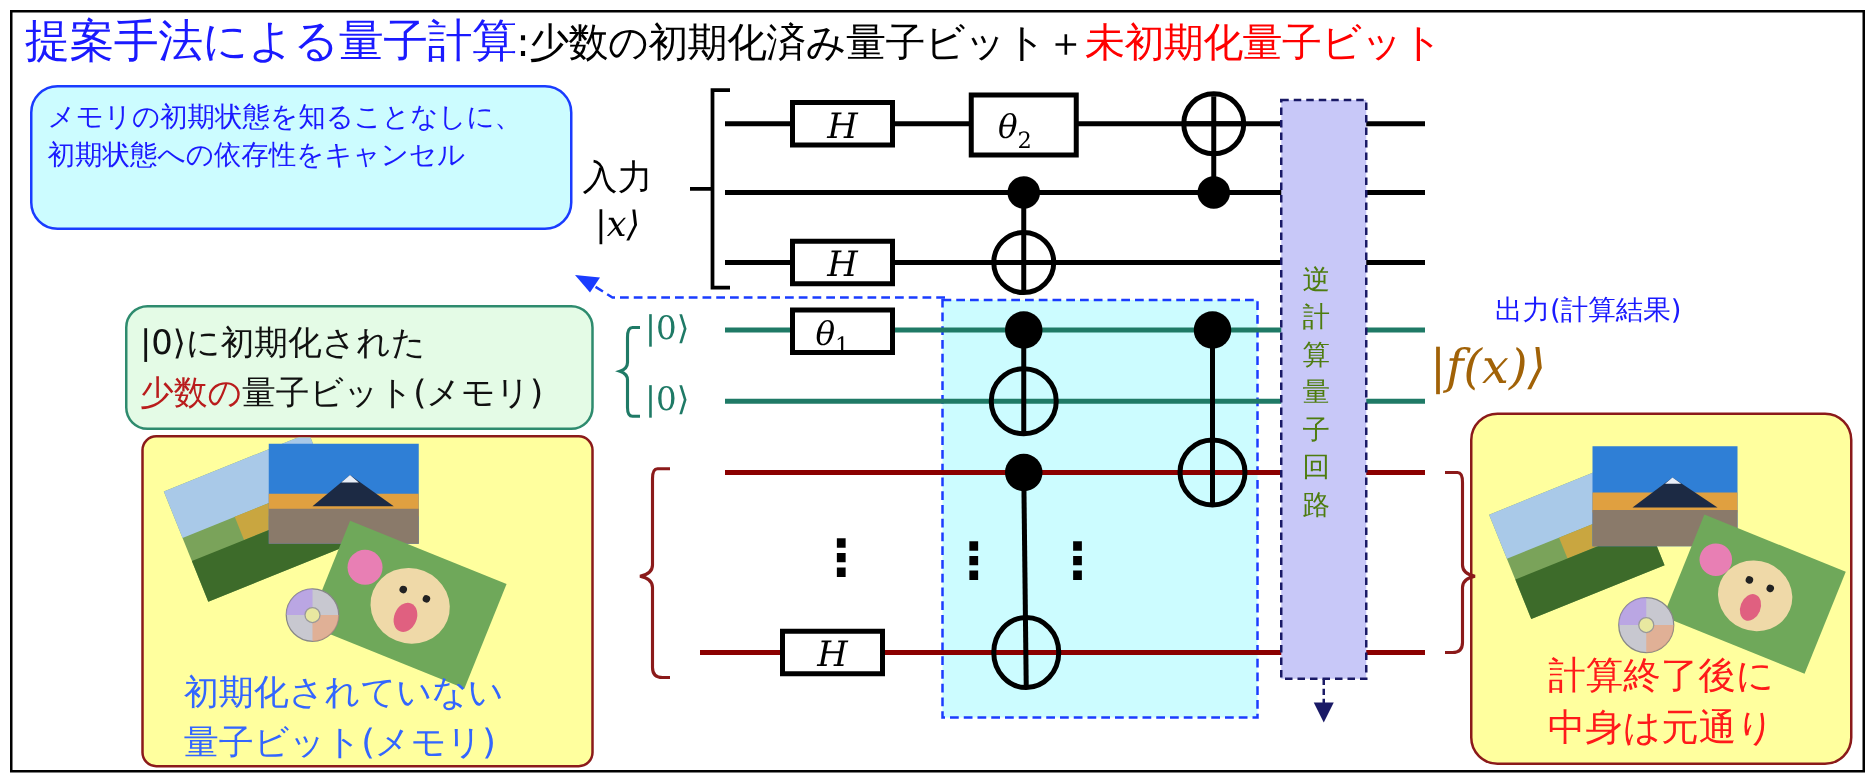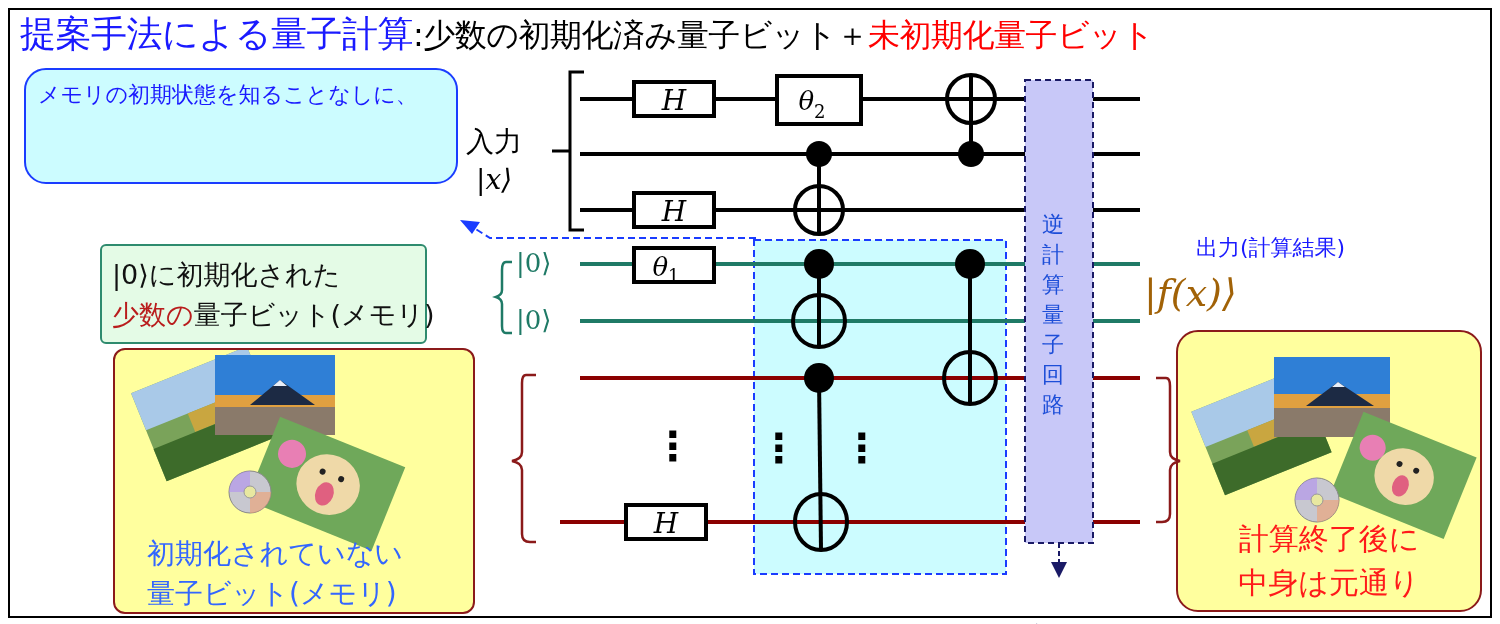--- a/index.html
+++ b/index.html
@@ -8,50 +8,51 @@
   #frame { position:absolute; left:8px; top:8px; width:1484px; height:610px;
            border:2px solid #000; box-sizing:border-box; background:#fff; }
   #title { position:absolute; left:20px; top:12px; font-size:36px; line-height:44px; white-space:nowrap; letter-spacing:-0.5px;text-align:center; }
   #title .t1 { color:#1a1aff; }
   #title .t2 { color:#000; font-size:32px; }
   #title .t3 { color:#ff0000; font-size:32px; }
   .box { position:absolute; box-sizing:border-box; border-radius:22px; }
   #note-box { left:24px; top:68px; width:434px; height:116px; background:#ccfcff; border:2px solid #1a3cff; }
   #note-box .l1 { position:absolute; left:12px; top:10px; font-size:22px; line-height:30px; color:#1a1aff; white-space:nowrap; }
   #note-box .l2 { position:absolute; left:12px; top:90px; font-size:21px; line-height:30px; color:#111; white-space:nowrap; }
-  #init-box { left:100px; top:244px; width:327px; height:100px; background:#e4fbe6; border:2px solid #2e8b6e; border-radius:6px; }
+  #init-box { left:100px; top:244px; width:375px; height:100px; background:#e4fbe6; border:2px solid #2e8b6e; border-radius:18px; }
   #init-box .l { position:absolute; left:10px; font-size:27px; line-height:34px; white-space:nowrap; color:#111; }
   #init-box .blue { color:#b91c1c; }
   #uninit-box { left:113px; top:348px; width:362px; height:266px; background:#ffff9e; border:2px solid #8b1a1a; border-radius:12px; }
   #uninit-box .lab { position:absolute; left:32px; font-size:28px; line-height:36px; color:#3366ff; white-space:nowrap; }
   #result-box { left:1176px; top:330px; width:306px; height:282px; background:#ffff9e; border:2px solid #8b1a1a; border-radius:22px; }
   #result-box .lab { position:absolute; left:0; width:100%; text-align:center; font-size:30px; line-height:38px; color:#ff1a1a; white-space:nowrap; }
   .txt { position:absolute; white-space:nowrap;margin-top:33px; }
   #input-label { left:466px; top:92px; font-size:28px; line-height:34px; color:#000; }
   #input-ket { left:476px; top:130px; font-size:28px; font-family:"DejaVu Serif", serif; font-style:italic; color:#000; }
   #output-label { left:1196px; top:200px; font-size:22px; color:#1a1aff; }
   #output-ket { left:1144px; top:238px; font-size:38px; font-family:"DejaVu Serif", serif; font-style:italic; color:#a16207; }
   #restore-label { left:960px; top:588px; font-size:17px; color:#1a1a66; }
   .ket0 { position:absolute; font-size:26px; font-family:"DejaVu Serif", serif; color:#1f7a66; }
   #circuit { position:absolute; left:0; top:0; }
   .gate-text { font-family:"DejaVu Serif", serif; font-style:italic; }
-  #inv-label { position:absolute; left:1040px; top:210px; width:26px; font-size:22px; line-height:30px; color:#1d4ed8; text-align:center; word-break:break-all; white-space:normal; }
+  #inv-label { position:absolute; left:1040px; top:210px; width:26px; font-size:22px; line-height:30px; color:#4d7c0f; text-align:center; word-break:break-all; white-space:normal; }
 </style>
 </head>
 <body>
 
 <div id="frame"></div>
 
 <div id="title">
   <span class="t1">提案手法による量子計算</span><span class="t2">:少数の初期化済み量子ビット＋</span><span class="t3">未初期化量子ビット</span>
 </div>
 
 <div id="note-box" class="box">
   <div class="l1">
     <div>メモリの初期状態を知ることなしに、</div>
+    <div>初期状態への依存性をキャンセル</div>
   </div>
 </div>
 
 <div id="init-box" class="box">
   <div class="l" style="top:12px;">|0⟩に初期化された</div>
   <div class="l" style="top:52px;"><span class="blue">少数の</span><span>量子ビット(メモリ)</span></div>
 </div>
 
 <div id="uninit-box" class="box">
   <svg width="362" height="266" style="position:absolute;left:0;top:0;">
@@ -110,21 +111,21 @@
       <circle cx="-9" cy="-5" r="3" fill="#222"></circle>
       <circle cx="9" cy="-5" r="3" fill="#222"></circle>
     </g>
     <g>
       <circle cx="139" cy="168" r="22" fill="#c8c8d0" stroke="#888" stroke-width="1"></circle>
       <path d="M117,168 A22,22 0 0 1 139,146 L139,168 Z" fill="#b090f0" opacity="0.6"></path>
       <path d="M161,168 A22,22 0 0 1 139,190 L139,168 Z" fill="#f0a070" opacity="0.6"></path>
       <circle cx="139" cy="168" r="6" fill="#e8e8a0" stroke="#999"></circle>
     </g>
   </svg>
-  <div class="lab" style="top:190px;font-family:Liberation Mono, monospace;">計算終了後に</div>
+  <div class="lab" style="top:190px;">計算終了後に</div>
   <div class="lab" style="top:232px;">中身は元通り</div>
 </div>
 
 <svg id="circuit" width="1500" height="624">
 
   <rect x="754" y="240" width="252" height="334" fill="#ccfcff" stroke="#1a3cff" stroke-width="2" stroke-dasharray="7,4"></rect>
 
   <polyline points="756,238 756,238 490,238 474,228" fill="none" stroke="#1a3cff" stroke-width="2" stroke-dasharray="7,4"></polyline>
   <polygon points="460,220 480,222 472,234" fill="#1a3cff"></polygon>
 

